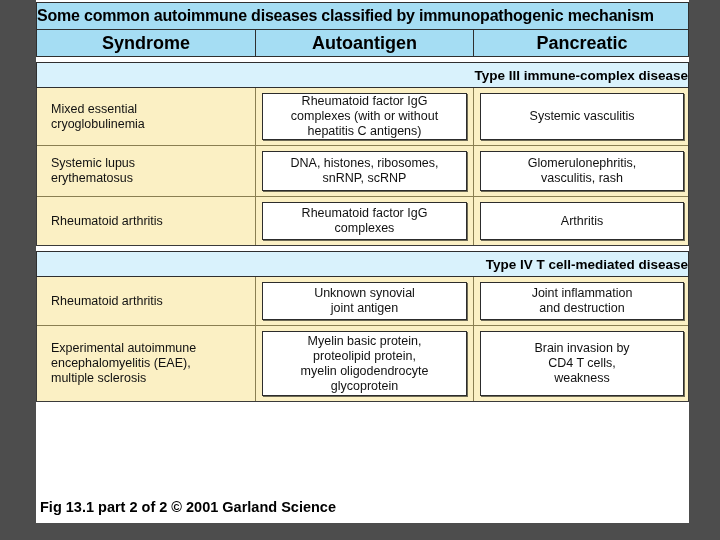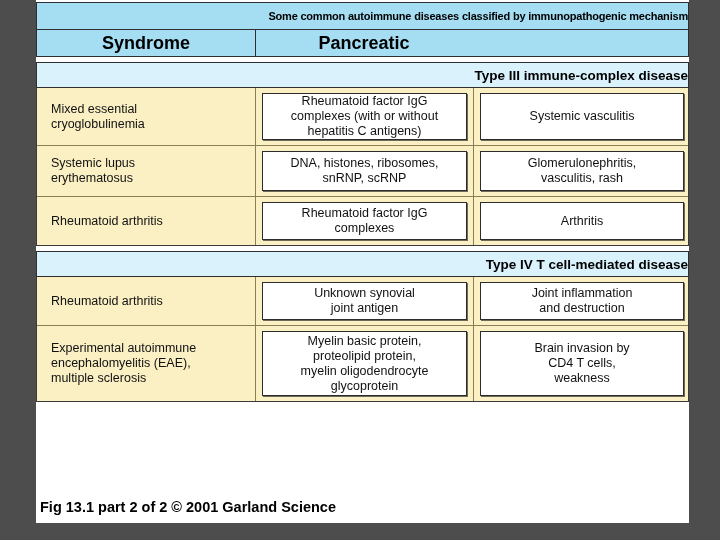--- a/index.html
+++ b/index.html
@@ -56,22 +56,22 @@
   .col3 { width: 216px; flex: 0 0 216px; box-sizing: border-box; }
 
   
   .title-band {
     height: 28px;
     background: #a5ddf3;
     border: 1px solid #2f2f2f;
     box-sizing: border-box;
     display: flex;
     align-items: center;
-    justify-content: flex-end;
-    font-size: 11px;
+    justify-content: flex-start;
+    font-size: 16px;
     font-weight: bold;
     color: #000000;
     letter-spacing: -0.2px;
   }
 
   
   .head-row {
     height: 27px;
     border-left: 1px solid #2f2f2f;
     border-right: 1px solid #2f2f2f;
@@ -198,20 +198,23 @@
     <div class="table-wrap">
 
       <div class="title-band">
         <span>Some common autoimmune diseases classified by immunopathogenic mechanism</span>
       </div>
 
       <div class="trow head-row">
         <div class="head-cell col1">
           <span>Syndrome</span>
         </div>
+        <div class="head-cell col2">
+          <span>Autoantigen</span>
+        </div>
         <div class="head-cell col3 last">
           <span>Pancreatic</span>
         </div>
       </div>
 
       <div class="gap"></div>
 
       <div class="section-band">
         <span>Type III immune-complex disease</span>
       </div>

